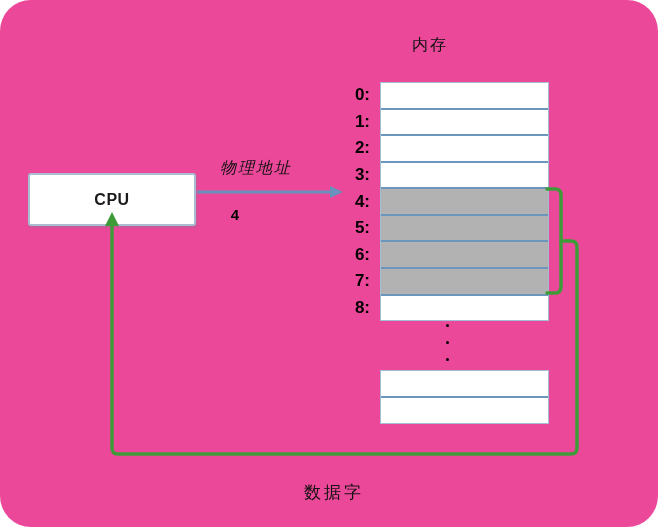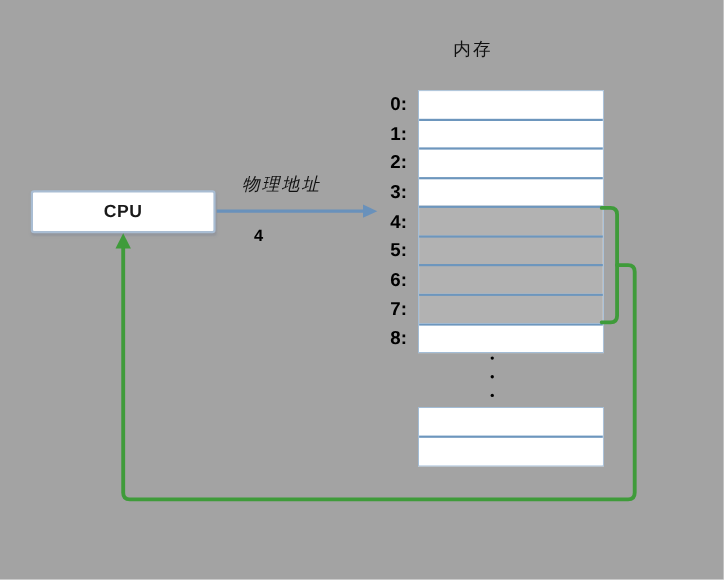--- a/index.html
+++ b/index.html
@@ -1,22 +1,22 @@
 <!DOCTYPE html>
 <html><head>
 <meta charset="utf-8">
 <style>
   html,body{margin:0;padding:0;background:#fff;}
   .canvas{
-    position:relative;width:658px;height:527px;background:#a3a3a3;
-    font-family:"Liberation Sans",sans-serif;overflow:hidden;
+    position:relative;width:658px;height:527px;background:#ec4899;
+    font-family:"Liberation Sans",sans-serif;overflow:hidden;border-radius:31px;
   }
   .svg-overlay{position:absolute;left:0;top:0;width:658px;height:527px;pointer-events:none;}
   .cpu-box{
-    position:absolute;left:28px;top:173px;width:168px;height:39px;
+    position:absolute;left:28px;top:173px;width:168px;height:53px;
     box-sizing:border-box;border:2px solid #a9bdd3;border-radius:3px;background:#fff;
     box-shadow:1px 2px 2px rgba(120,130,145,0.35);
     display:flex;align-items:center;justify-content:center;
     font-size:16px;font-weight:600;color:#1a1a1a;letter-spacing:0.5px;
   }
   .mem-title{
     position:absolute;left:380px;top:35px;width:100px;text-align:center;
     font-family:"DejaVu Serif","Liberation Serif",serif;font-size:16px;color:#111;
     letter-spacing:2px;
   }
@@ -115,20 +115,21 @@
 
   <div class="tail-labels">
       <div class="lbl"></div>
     </div>
 
   <div class="tail-table">
       <div class="row"></div>
       <div class="row"></div>
     </div>
 
+  <div class="data-label">数据字</div>
 
   <svg class="svg-overlay" viewBox="0 0 658 527">
 
     <line x1="197" y1="192" x2="331" y2="192" stroke-width="3" stroke="#6991bb"></line>
     <polygon points="330,186 343,192 330,198" fill="#6991bb"></polygon>
 
     <path d="M547,189 L555,189 Q561,189 561,195 L561,287 Q561,293 555,293 L547,293" fill="none" stroke-width="3.5" stroke-linecap="round" stroke="#3f9b3a"></path>
 
     <path d="M561,241 L571,241 Q577,241 577,247 L577,448 Q577,454 571,454 L118,454 Q112,454 112,448 L112,224" fill="none" stroke-width="3.5" stroke-linecap="round" stroke="#3f9b3a"></path>
     <polygon points="105,226 119,226 112,212" fill="#3f9b3a"></polygon>

